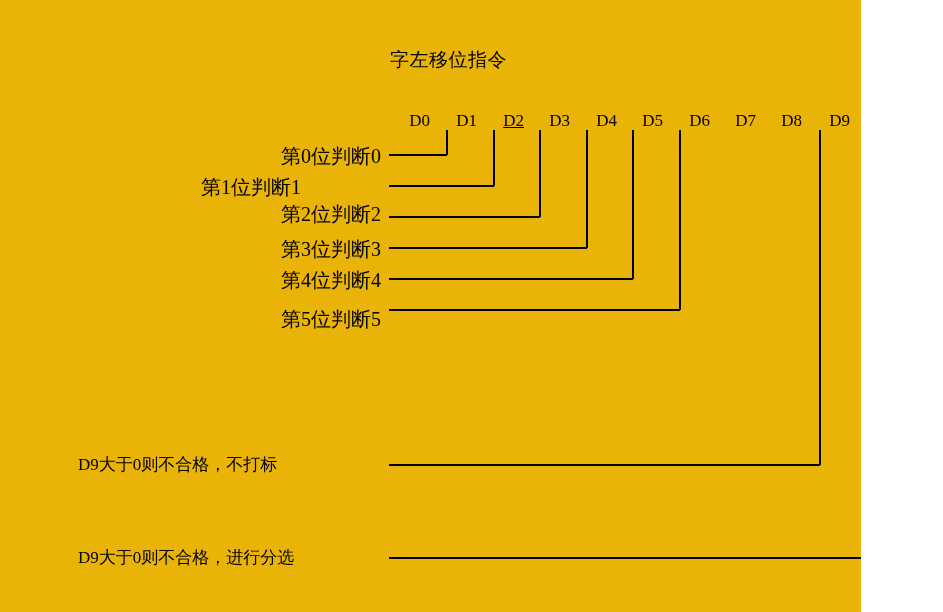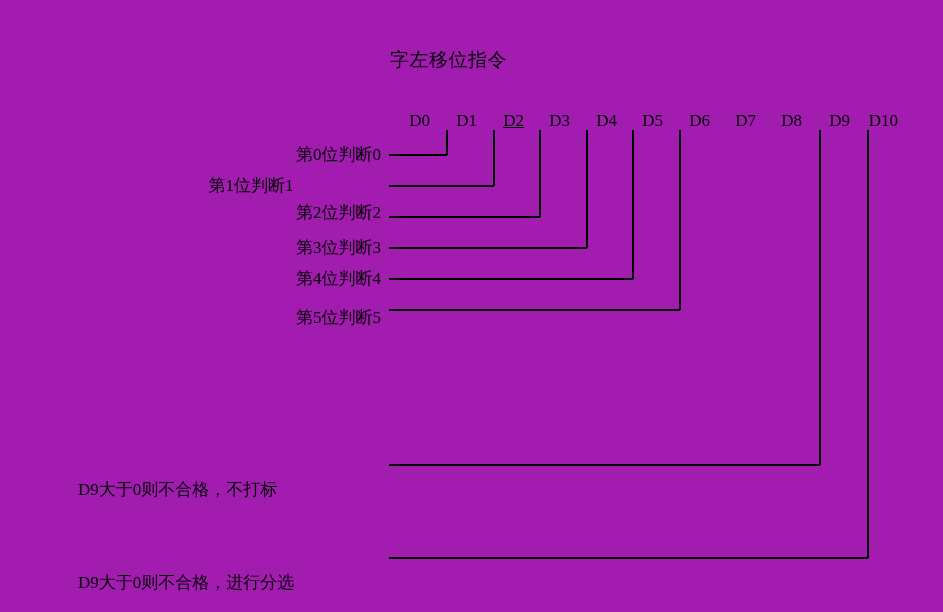--- a/index.html
+++ b/index.html
@@ -6,23 +6,23 @@
     margin: 0;
     padding: 0;
     background: #ffffff;
   }
   body {
     font-family: "Liberation Serif", "DejaVu Serif", serif;
     color: #000000;
   }
   #canvas {
     position: relative;
-    width: 943px;
+    width: 861px;
     height: 612px;
-    background: #a21caf;
+    background: #eab308;
     overflow: hidden;
   }
   svg#wires {
     position: absolute;
     left: 0;
     top: 0;
     width: 943px;
     height: 612px;
     pointer-events: none;
   }
@@ -33,27 +33,26 @@
   }
   .title {
     font-size: 19px;
     letter-spacing: 0.5px;
   }
   .dlabel {
     font-size: 17px;
     text-align: right;
   }
   .rowlabel {
-    font-size: 17px;
+    font-size: 20px;
     text-align: right;
   }
   .bottomlabel {
     font-size: 17px;
     text-align: left;
-    margin-top: 25px;
   }
 </style>
 </head>
 <body>
 
 <div id="canvas">
 
   <div class="txt title" style="left:390px; top:50px;">字左移位指令</div>
 
   <svg id="wires" viewBox="0 0 943 612" xmlns="http://www.w3.org/2000/svg">

